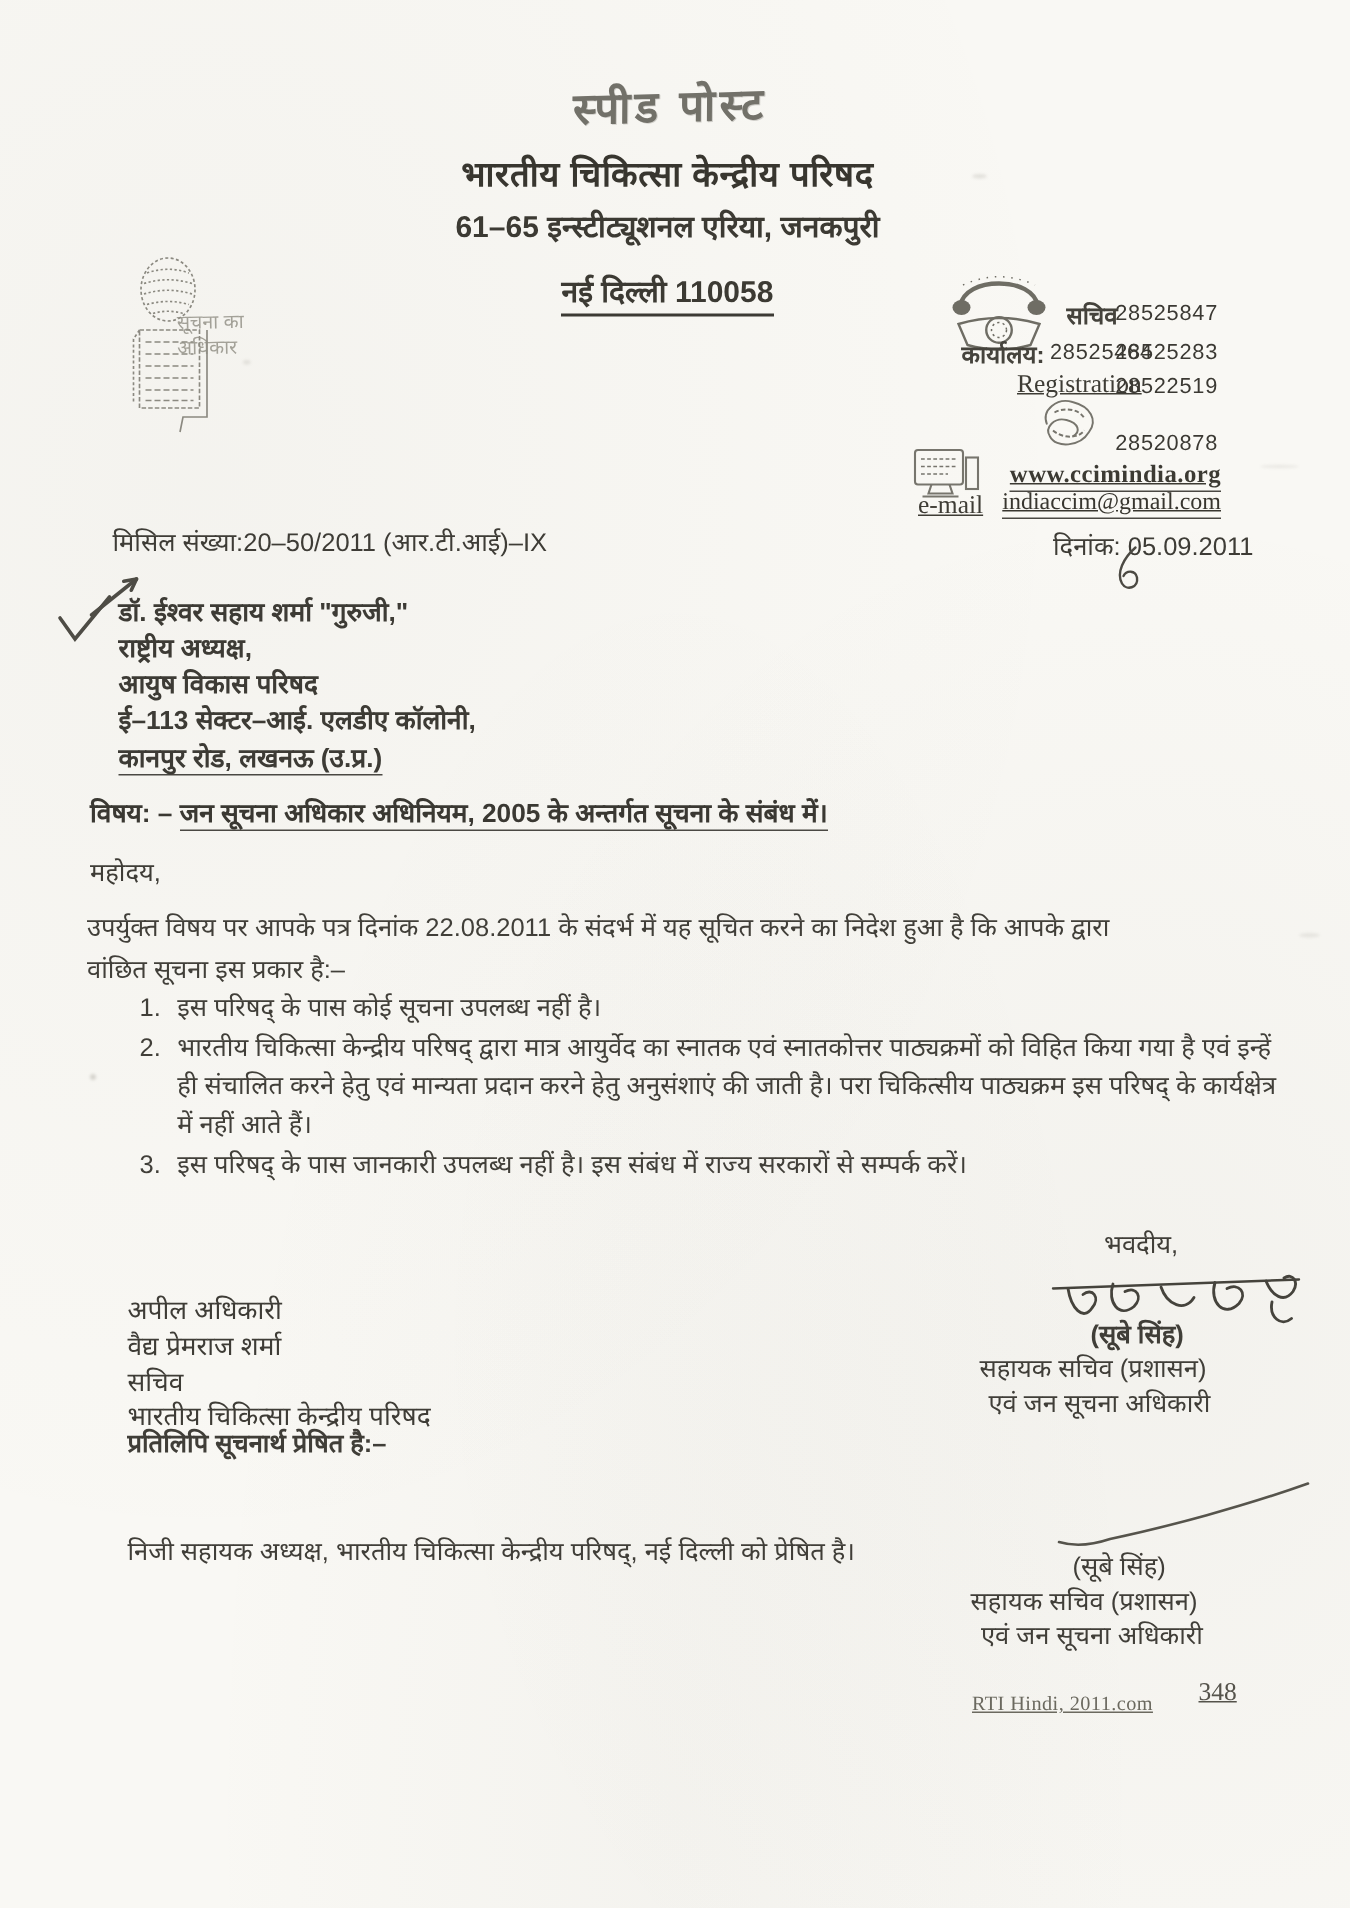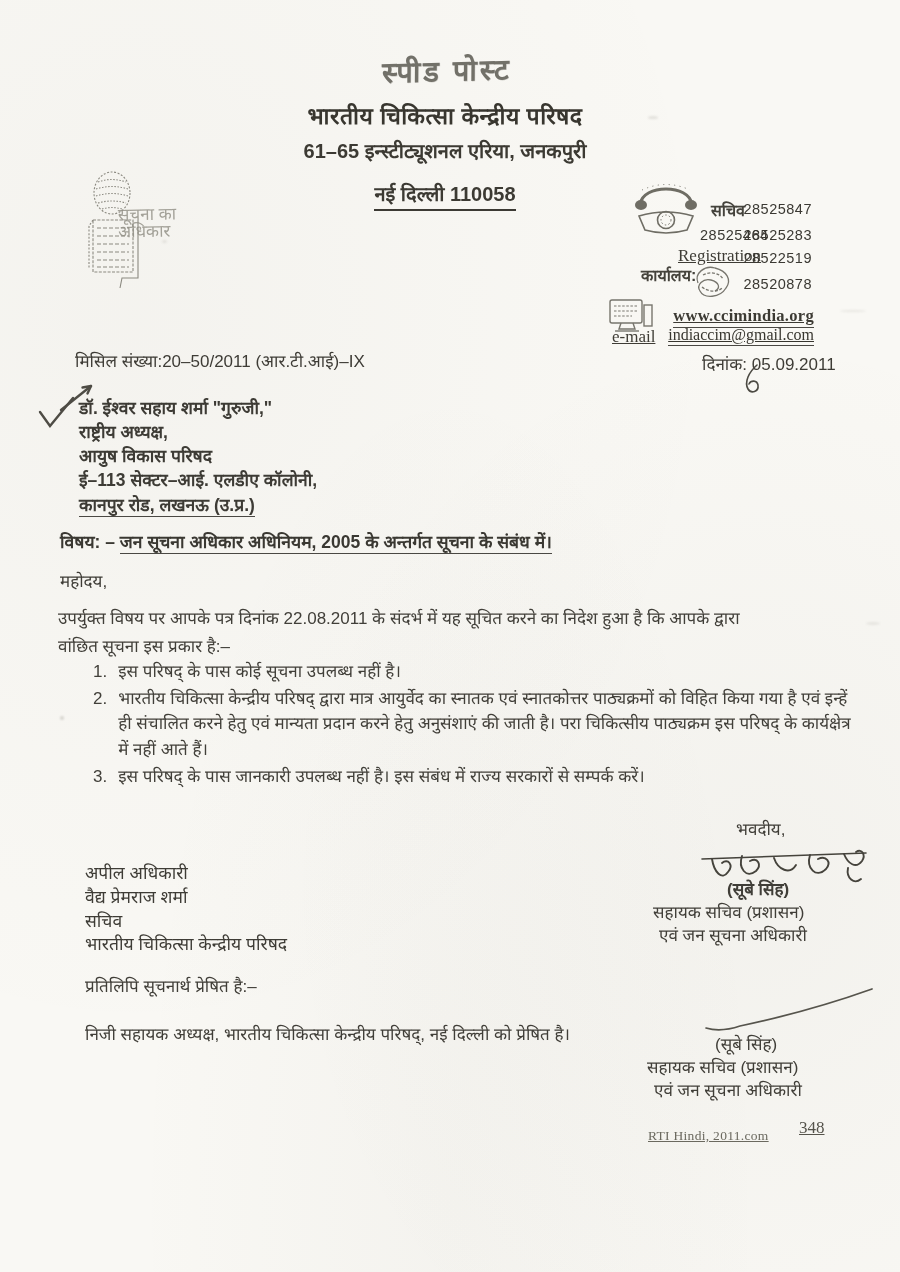--- a/index.html
+++ b/index.html
@@ -20,21 +20,21 @@
   .speed-post{
     left:382px;top:50px;font-size:29px;font-weight:bold;letter-spacing:3px;
     color:#56544c;opacity:.82;transform:rotate(-1.6deg) skewX(-2deg);
     text-shadow:.6px .6px 0 rgba(86,84,76,.3);
   }
   .letterhead{left:125px;top:99px;width:640px;text-align:center;}
   .org-name{font-size:23px;font-weight:bold;color:#38362f;letter-spacing:.5px;}
   .org-address{font-size:20px;font-weight:bold;color:#3c3a33;margin-top:6px;}
   .org-city-wrap{margin-top:16px;}
   .org-city{display:inline-block;font-size:20px;font-weight:bold;color:#3c3a33;}
-  .rti-caption{left:118px;top:206px;font-size:17px;line-height:17px;color:#8f8d83;opacity:.8;transform:rotate(-1deg);}
+  .rti-caption{left:118px;top:206px;font-size:13px;line-height:17px;color:#8f8d83;opacity:.8;transform:rotate(-1deg);}
   .contact-label{font-size:16px;font-weight:bold;color:#45433c;}
   .contact-num{font-size:14.5px;color:#3b3933;letter-spacing:.5px;}
   .body17{font-size:17px;}
   .addr{left:79px;top:396px;font-size:17.5px;line-height:24px;font-weight:bold;color:#3d3b35;}
   .subject{left:60px;top:529px;font-size:17.5px;font-weight:bold;color:#3a3832;}
   .intro{left:58px;top:605px;font-size:17px;line-height:27.5px;color:#413f39;width:805px;}
   .list{left:93px;top:659px;width:770px;}
   .item{display:flex;gap:11px;font-size:17px;line-height:25.2px;color:#413f39;margin-bottom:2px;}
   .item .txt{width:737px;}
   .sig-line{font-size:17px;color:#403e38;}
@@ -83,32 +83,32 @@
       <path d="M10,24 C12,14 23,9 36,9 C49,9 60,14 62,24" stroke-width="3"></path>
       <ellipse cx="11" cy="25" rx="6" ry="5" fill="#57554c" stroke="none"></ellipse>
       <ellipse cx="61" cy="25" rx="6" ry="5" fill="#57554c" stroke="none"></ellipse>
       <path d="M9,36 Q36,28 63,36 L57,50 Q36,56 15,50 Z"></path>
       <circle cx="36" cy="40" r="8.5"></circle>
       <circle cx="36" cy="40" r="5" stroke-width="1" stroke-dasharray="1.5,2.2"></circle>
     </g>
   </svg>
   <span class="abs contact-label" style="left:711px;top:199px;">सचिव</span>
   <span class="abs contact-num" style="right:88px;top:201px;">28525847</span>
-  <span class="abs contact-label" style="left:641px;top:225px;margin-top:39px;">कार्यालय:</span>
+  <span class="abs contact-label" style="left:641px;top:225px;">कार्यालय:</span>
   <span class="abs contact-num" style="left:700px;top:227px;">28525464</span>
   <span class="abs contact-num" style="right:88px;top:227px;">28525283</span>
   <span class="abs serif" style="left:678px;top:246px;font-size:17px;color:#3e3c35;">Registration</span>
   <span class="abs contact-num" style="right:88px;top:250px;">28522519</span>
   <svg class="abs" style="left:690px;top:261px;opacity:.8;" width="46" height="42" viewBox="0 0 46 42">
     <g fill="none" stroke="#57554c" stroke-width="1.3">
       <path d="M8,22 C4,12 15,4 25,7 C37,10 42,19 36,27 C30,37 14,38 10,30 C6,24 13,17 21,19 C29,21 31,27 25,30"></path>
       <path d="M13,14 C20,10 30,12 33,18 M12,26 C18,31 28,32 33,26" stroke-dasharray="3,1.6"></path>
     </g>
   </svg>
-  <span class="abs contact-num" style="right:88px;top:276px;">28520878</span>
+  <span class="abs contact-num" style="right:88px;top:288px;">28520878</span>
   <svg class="abs" style="left:606px;top:296px;opacity:.8;" width="50" height="42" viewBox="0 0 50 42">
     <g fill="none" stroke="#57554c" stroke-width="1.4">
       <rect x="4" y="4" width="32" height="23" rx="2"></rect>
       <path d="M8,10 H32 M8,15 H32 M8,20 H26" stroke-width="1" stroke-dasharray="2.5,1.6"></path>
       <path d="M15,27 L13,33 H29 L27,27"></path>
       <path d="M9,35 H33"></path>
       <rect x="38" y="9" width="8" height="21"></rect>
     </g>
   </svg>
   <span class="abs serif u" style="right:86px;top:306px;font-size:16.5px;font-weight:bold;color:#3c3a33;letter-spacing:.3px;">www.ccimindia.org</span>
@@ -183,21 +183,21 @@
   <div class="abs sig-line" style="left:653px;top:900px;">सहायक सचिव (प्रशासन)</div>
   <div class="abs sig-line" style="left:659px;top:923px;">एवं जन सूचना अधिकारी</div>
 
   <div class="abs appeal">
     <div>अपील अधिकारी</div>
     <div>वैद्य प्रेमराज शर्मा</div>
     <div>सचिव</div>
     <div>भारतीय चिकित्सा केन्द्रीय परिषद</div>
   </div>
 
-  <div class="abs copy-l" style="left:85px;top:974px;">प्रतिलिपि सूचनार्थ प्रेषित है:–</div>
+  <div class="abs copy-l" style="left:85px;top:950px;font-weight:bold;">प्रतिलिपि सूचनार्थ प्रेषित है:–</div>
   <div class="abs copy-l" style="left:85px;top:1022px;">निजी सहायक अध्यक्ष, भारतीय चिकित्सा केन्द्रीय परिषद्, नई दिल्ली को प्रेषित है।</div>
 
   <svg class="abs" style="left:698px;top:984px;" width="182" height="50" viewBox="0 0 182 50">
     <path d="M8,44 C18,47 30,46 42,42 C80,34 132,20 174,5" fill="none" stroke="#56544c" stroke-width="1.7" stroke-linecap="round"></path>
   </svg>
   <div class="abs sig-line" style="left:715px;top:1032px;">(सूबे सिंह)</div>
   <div class="abs sig-line" style="left:647px;top:1055px;">सहायक सचिव (प्रशासन)</div>
   <div class="abs sig-line" style="left:654px;top:1078px;">एवं जन सूचना अधिकारी</div>
 
   <div class="abs serif footer-src">RTI Hindi, 2011.com</div>

